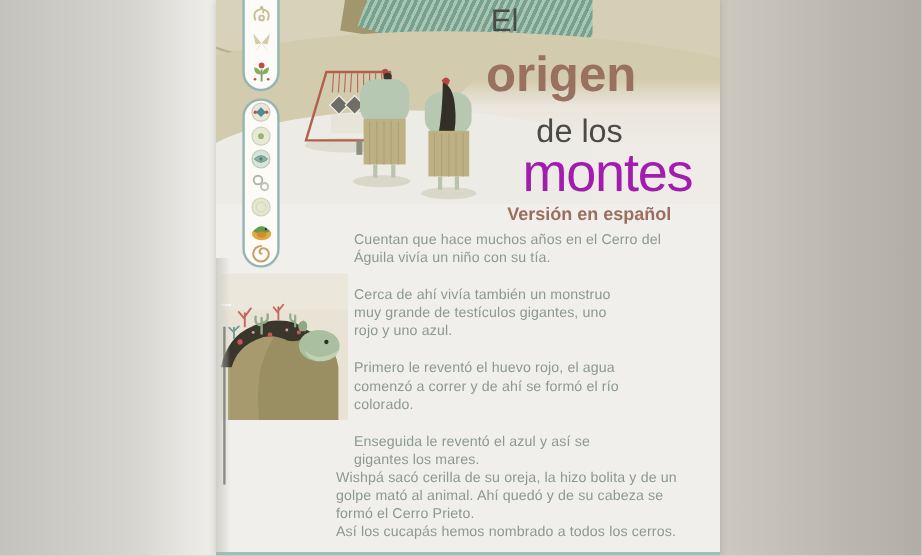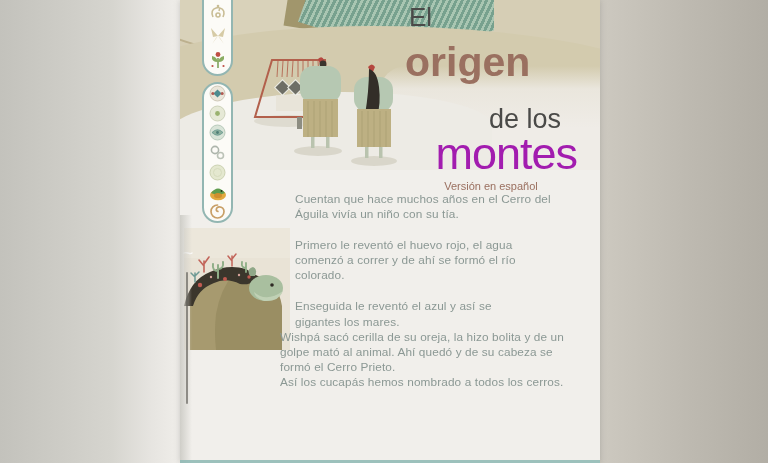--- a/index.html
+++ b/index.html
@@ -45,24 +45,24 @@
     background:linear-gradient(180deg, rgba(238,235,229,0) 0%, rgba(238,235,229,.85) 22%, #efece7 60%);
     border-radius:26px 0 0 0; }
   .ground { position:absolute; left:-18px; top:92px; width:330px; height:92px;
     background:#edebe5; border-radius:55% 45% 0 0 / 48px 34px 0 0; }
   .loom-svg { position:absolute; left:60px; top:55px; }
 
   
   .title-block { position:absolute; left:225px; top:4px; width:172px; color:#4a4a48; }
   .t-el     { font-size:26px; line-height:1.05; margin-left:4px; }
   .t-origen { font-size:41px; font-weight:bold; color:#9a7060; line-height:1.02; margin-top:11px; }
-  .t-delos  { font-size:27px; line-height:1.05; text-align:right; padding-right:16px; margin-top:21px; }
+  .t-delos  { font-size:27px; line-height:1.05; text-align:center; padding-right:16px; margin-top:11px; }
   .t-montes { font-size:45px; font-weight:normal; color:#a21caf; line-height:1.0; text-align:right;
               letter-spacing:-1px; margin-top:-2px; }
-  .t-sub    { font-size:11px; font-weight:normal; color:#9a6f5f; text-align:center; margin-top:4px; }
+  .t-sub    { font-size:15px; font-weight:bold; color:#9a6f5f; text-align:center; margin-top:4px; }
 
   
   .capsule { position:absolute; background:#fcfbf7; border:2px solid #93b6b2; border-radius:16px;
     display:flex; flex-direction:column; align-items:center; }
   .cap1 { left:22px; top:-16px; width:31px; height:92px; justify-content:flex-end; padding-bottom:4px; gap:4px; }
   .cap2 { left:22px; top:82px; width:31px; height:141px; justify-content:space-evenly; }
   .cap-icon { width:20px; height:20px; display:flex; align-items:center; justify-content:center; }
 
   
   .monster-box { position:absolute; left:4px; top:228px; width:106px; height:122px; }
@@ -254,20 +254,23 @@
           <circle cx="65" cy="49" r="1.7" fill="#c05a50"></circle>
           <circle cx="27" cy="49" r="1.2" fill="#d8a49a"></circle>
           <circle cx="55" cy="47" r="1.2" fill="#d8a49a"></circle>
         </g>
       </svg>
     </div>
 
     <div class="story">
       <p class="indent first">Cuentan que hace muchos años en el Cerro del
 Águila vivía un niño con su tía.</p>
+      <p class="indent">Cerca de ahí vivía también un monstruo
+muy grande de testículos gigantes, uno
+rojo y uno azul.</p>
       <p class="indent">Primero le reventó el huevo rojo, el agua
 comenzó a correr y de ahí se formó el río
 colorado.</p>
       <p class="indent">Enseguida le reventó el azul y así se
 gigantes los mares.</p>
       <p>Wishpá  sacó cerilla de su oreja, la hizo bolita y de un
 golpe mató al animal. Ahí quedó  y de su cabeza se
 formó el Cerro Prieto.</p>
       <p><span>Así los cucapás hemos nombrado a todos los cerros.</span>
         

